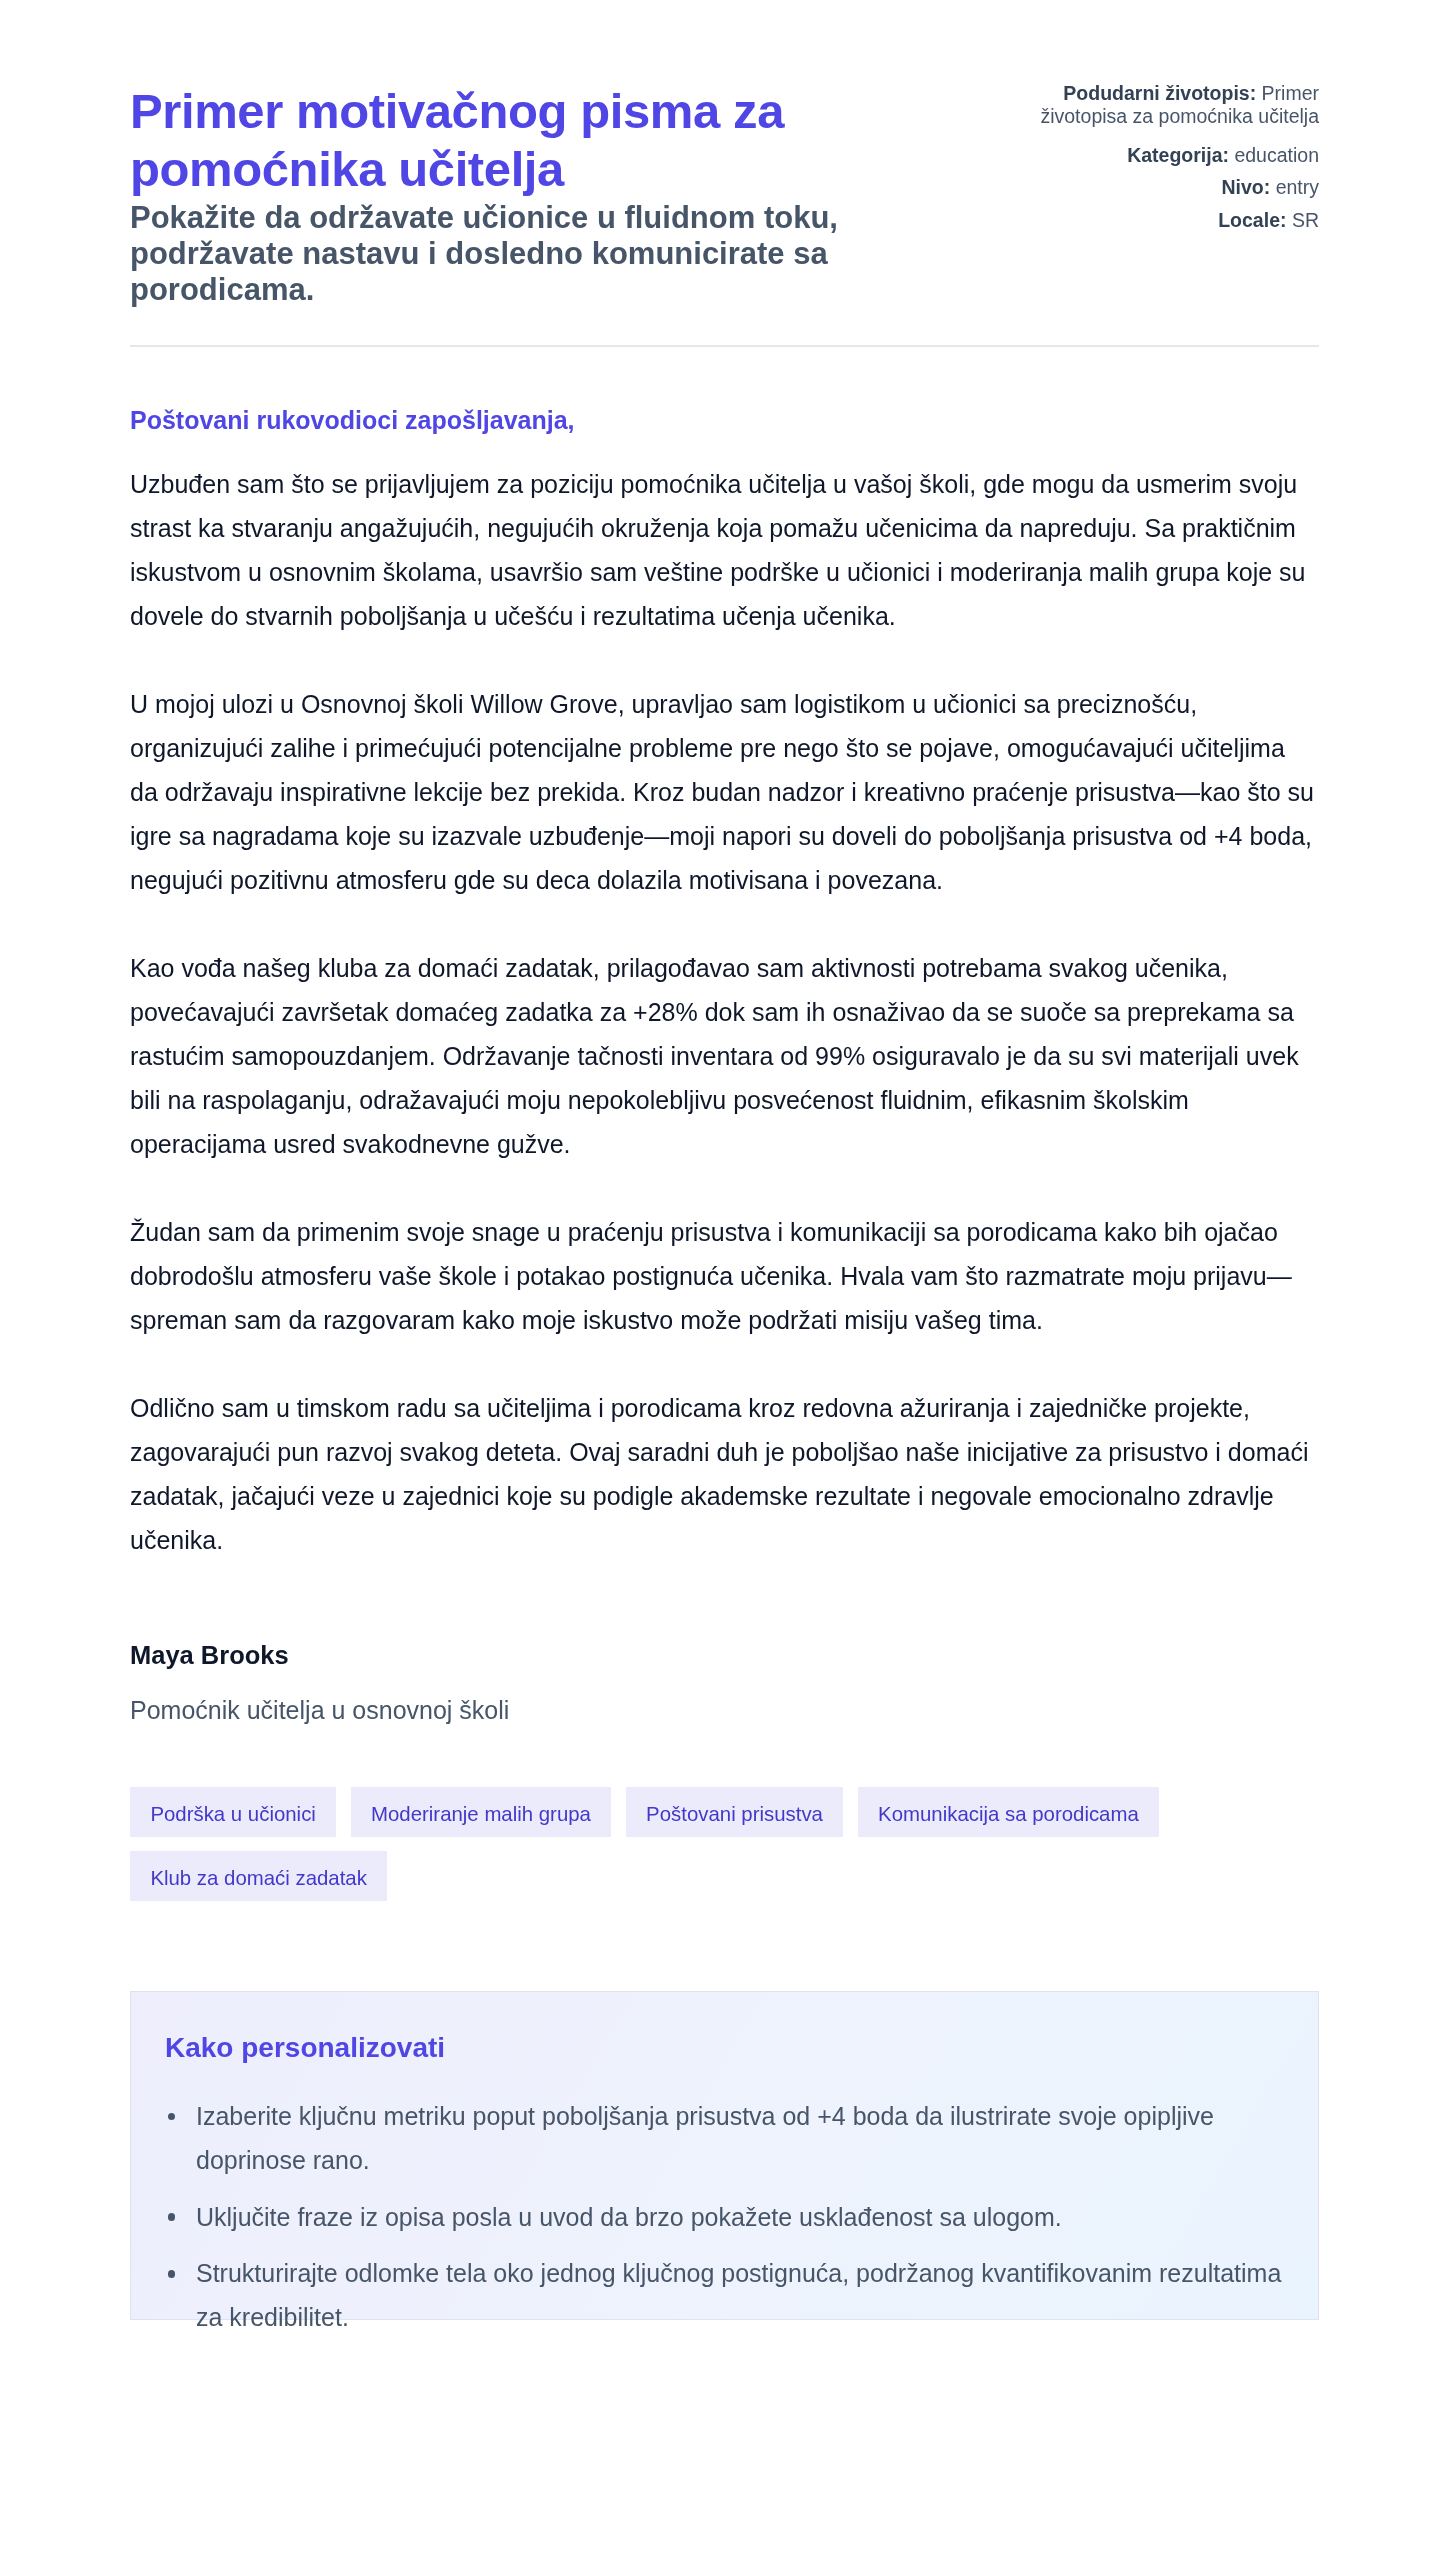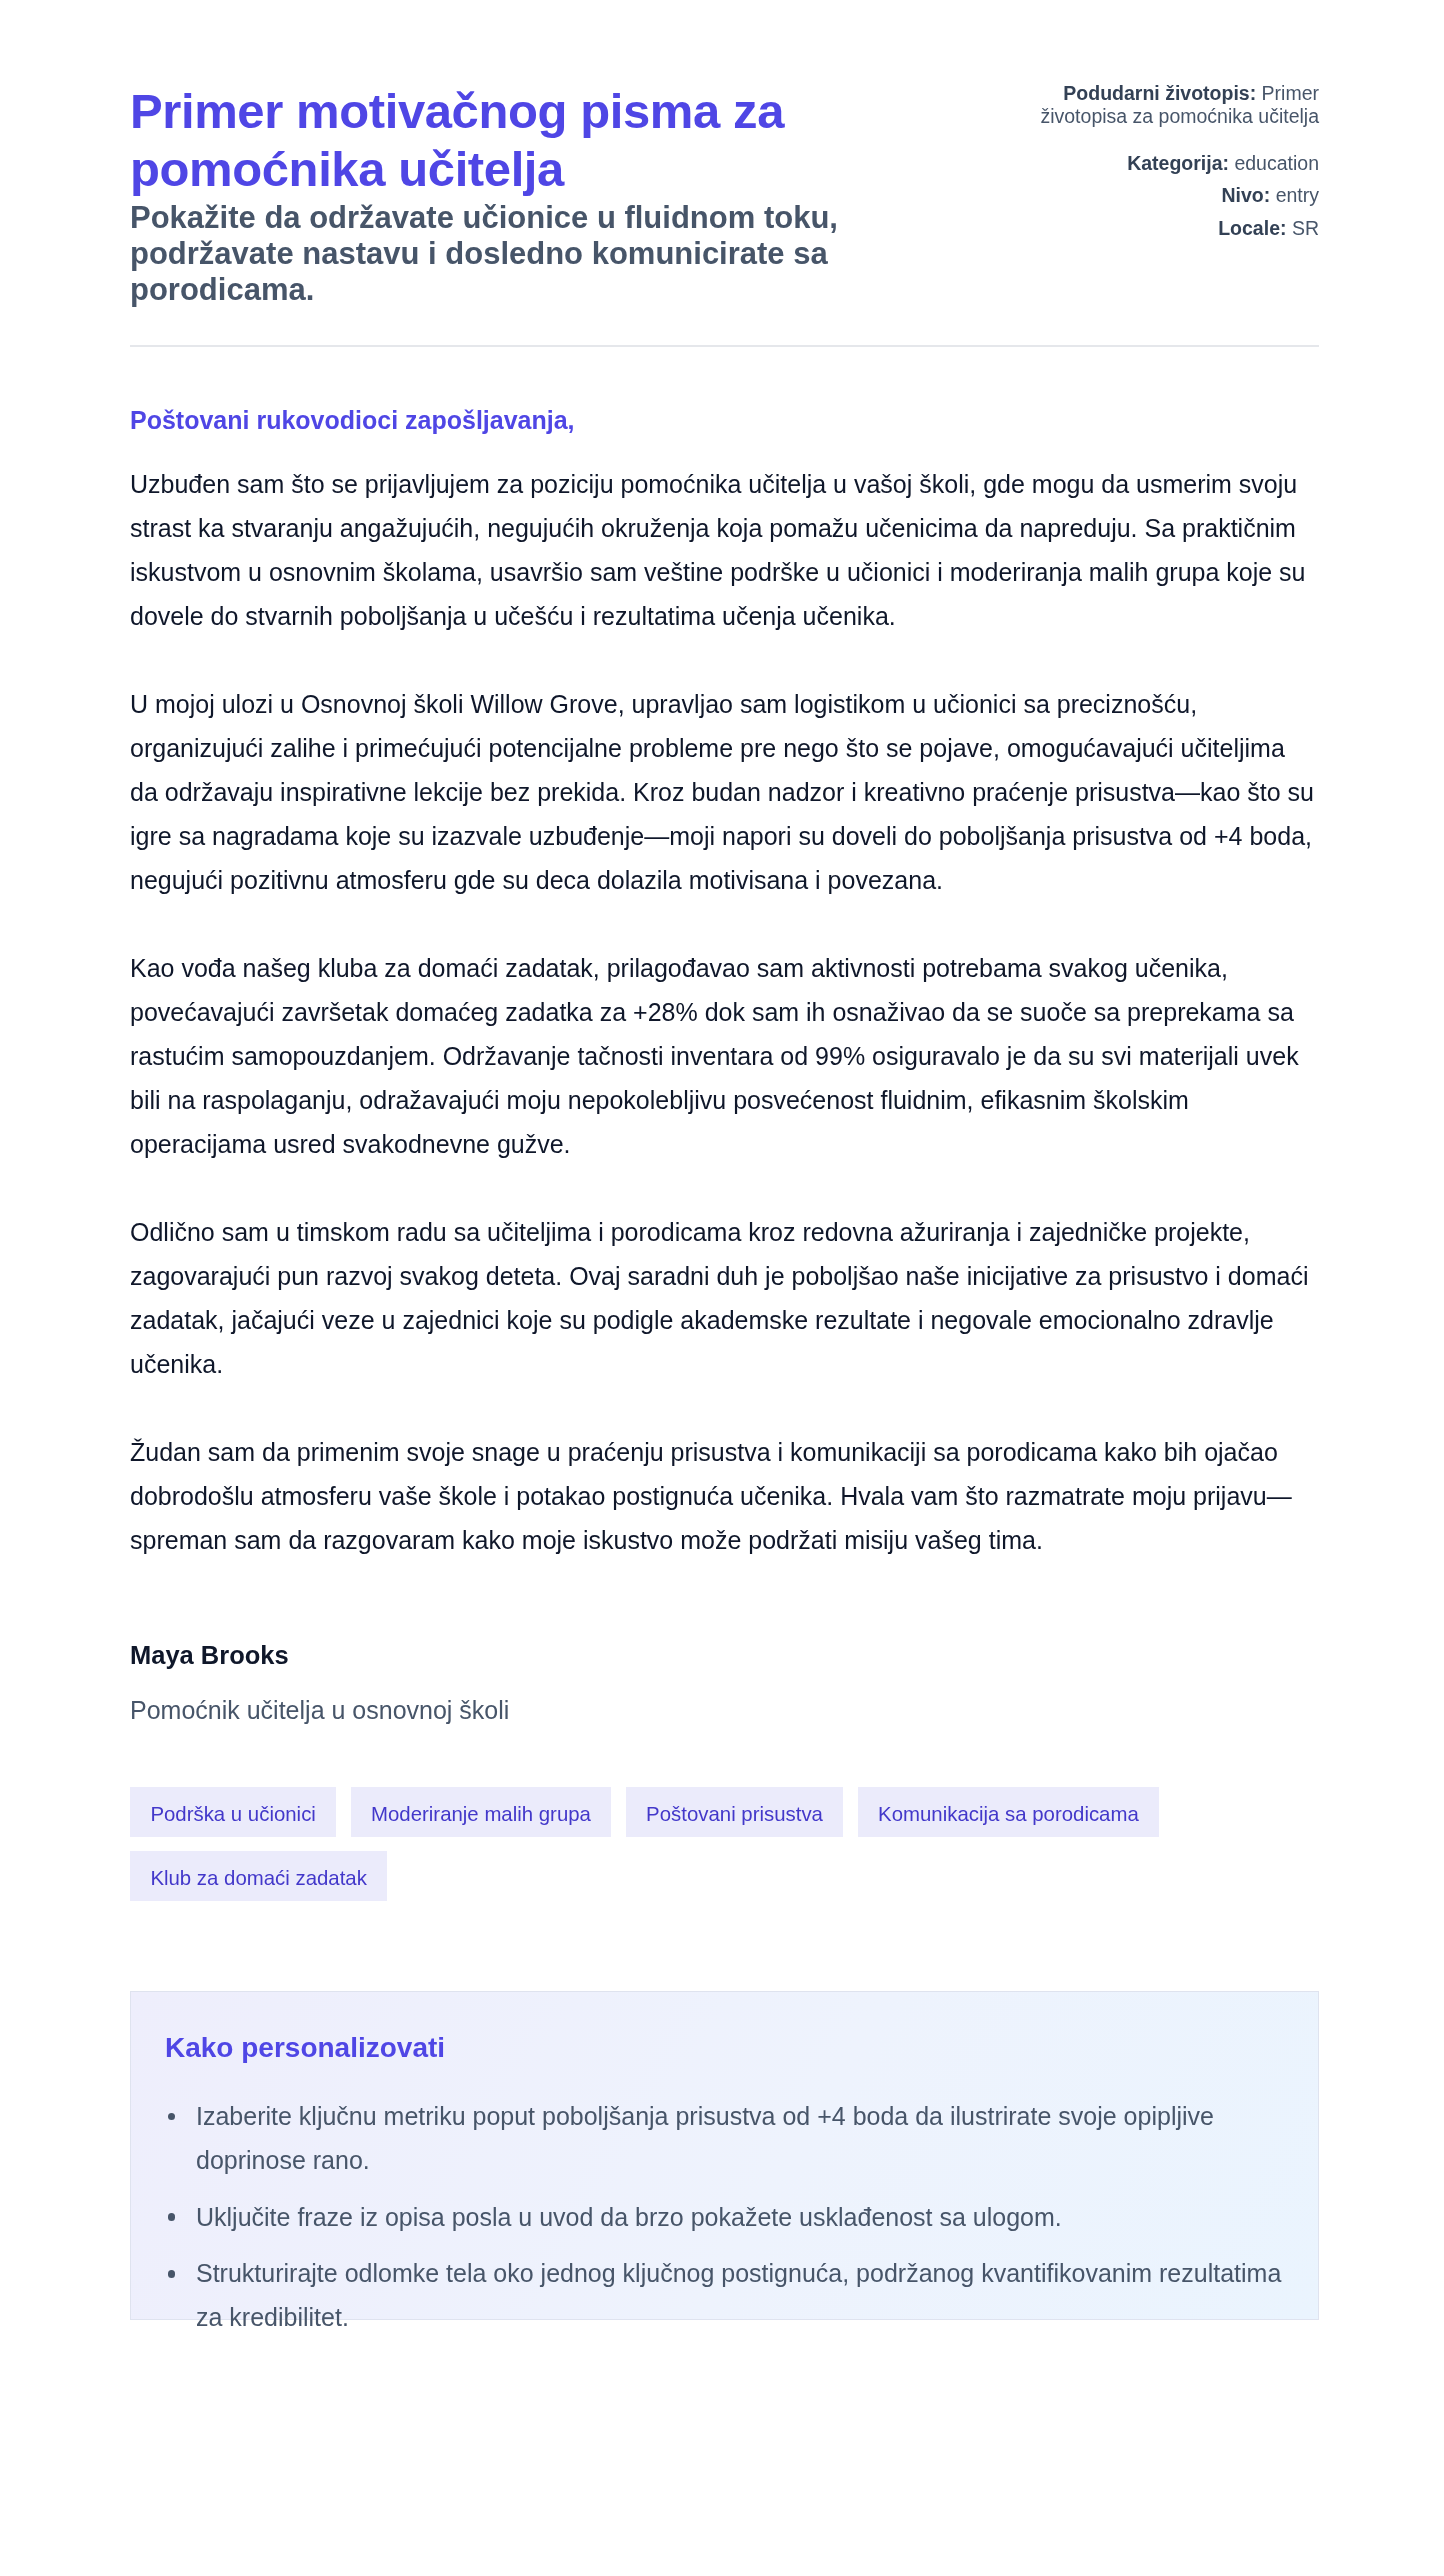--- a/index.html
+++ b/index.html
@@ -43,21 +43,21 @@
       position: absolute;
       right: 0;
       top: 82px;
       width: 306px;
       text-align: right;
       font-size: 19.5px;
       line-height: 23px;
       color: #475569;
     }
     .meta .row { margin-bottom: 9.3px; }
-    .meta .row:first-child { margin-bottom: 24px; }
+    .meta .row:first-child { margin-bottom: 16px; }
     .meta .label { font-weight: 700; color: #334155; }
     .salutation {
       margin-top: 58px;
       font-size: 25px;
       line-height: 31px;
       font-weight: 700;
       color: #4f46e5;
     }
     .body-paras { margin-top: 25.5px; }
     .para {
@@ -162,22 +162,22 @@
       </div>
     </div>
   </header>
 
   <section>
     <p class="salutation">Poštovani rukovodioci zapošljavanja,</p>
     <div class="body-paras">
       <p class="para">Uzbuđen sam što se prijavljujem za poziciju pomoćnika učitelja u vašoj školi, gde mogu da usmerim svoju strast ka stvaranju angažujućih, negujućih okruženja koja pomažu učenicima da napreduju. Sa praktičnim iskustvom u osnovnim školama, usavršio sam veštine podrške u učionici i moderiranja malih grupa koje su dovele do stvarnih poboljšanja u učešću i rezultatima učenja učenika.</p>
       <p class="para">U mojoj ulozi u Osnovnoj školi Willow Grove, upravljao sam logistikom u učionici sa preciznošću, organizujući zalihe i primećujući potencijalne probleme pre nego što se pojave, omogućavajući učiteljima da održavaju inspirativne lekcije bez prekida. Kroz budan nadzor i kreativno praćenje prisustva—kao što su igre sa nagradama koje su izazvale uzbuđenje—moji napori su doveli do poboljšanja prisustva od +4 boda, negujući pozitivnu atmosferu gde su deca dolazila motivisana i povezana.</p>
       <p class="para">Kao vođa našeg kluba za domaći zadatak, prilagođavao sam aktivnosti potrebama svakog učenika, povećavajući završetak domaćeg zadatka za +28% dok sam ih osnaživao da se suoče sa preprekama sa rastućim samopouzdanjem. Održavanje tačnosti inventara od 99% osiguravalo je da su svi materijali uvek bili na raspolaganju, odražavajući moju nepokolebljivu posvećenost fluidnim, efikasnim školskim operacijama usred svakodnevne gužve.</p>
+      <p class="para">Žudan sam da primenim svoje snage u praćenju prisustva i komunikaciji sa porodicama kako bih ojačao dobrodošlu atmosferu vaše škole i potakao postignuća učenika. Hvala vam što razmatrate moju prijavu—spreman sam da razgovaram kako moje iskustvo može podržati misiju vašeg tima.</p>
       <p class="para">Odlično sam u timskom radu sa učiteljima i porodicama kroz redovna ažuriranja i zajedničke projekte, zagovarajući pun razvoj svakog deteta. Ovaj saradni duh je poboljšao naše inicijative za prisustvo i domaći zadatak, jačajući veze u zajednici koje su podigle akademske rezultate i negovale emocionalno zdravlje učenika.</p>
-      <p class="para">Žudan sam da primenim svoje snage u praćenju prisustva i komunikaciji sa porodicama kako bih ojačao dobrodošlu atmosferu vaše škole i potakao postignuća učenika. Hvala vam što razmatrate moju prijavu—spreman sam da razgovaram kako moje iskustvo može podržati misiju vašeg tima.</p>
     </div>
   </section>
 
   <section class="signature">
     <div class="sig-name">Maya Brooks</div>
     <div class="sig-role">Pomoćnik učitelja u osnovnoj školi</div>
   </section>
 
   <section class="tags">
     <span class="tag">Podrška u učionici</span>

